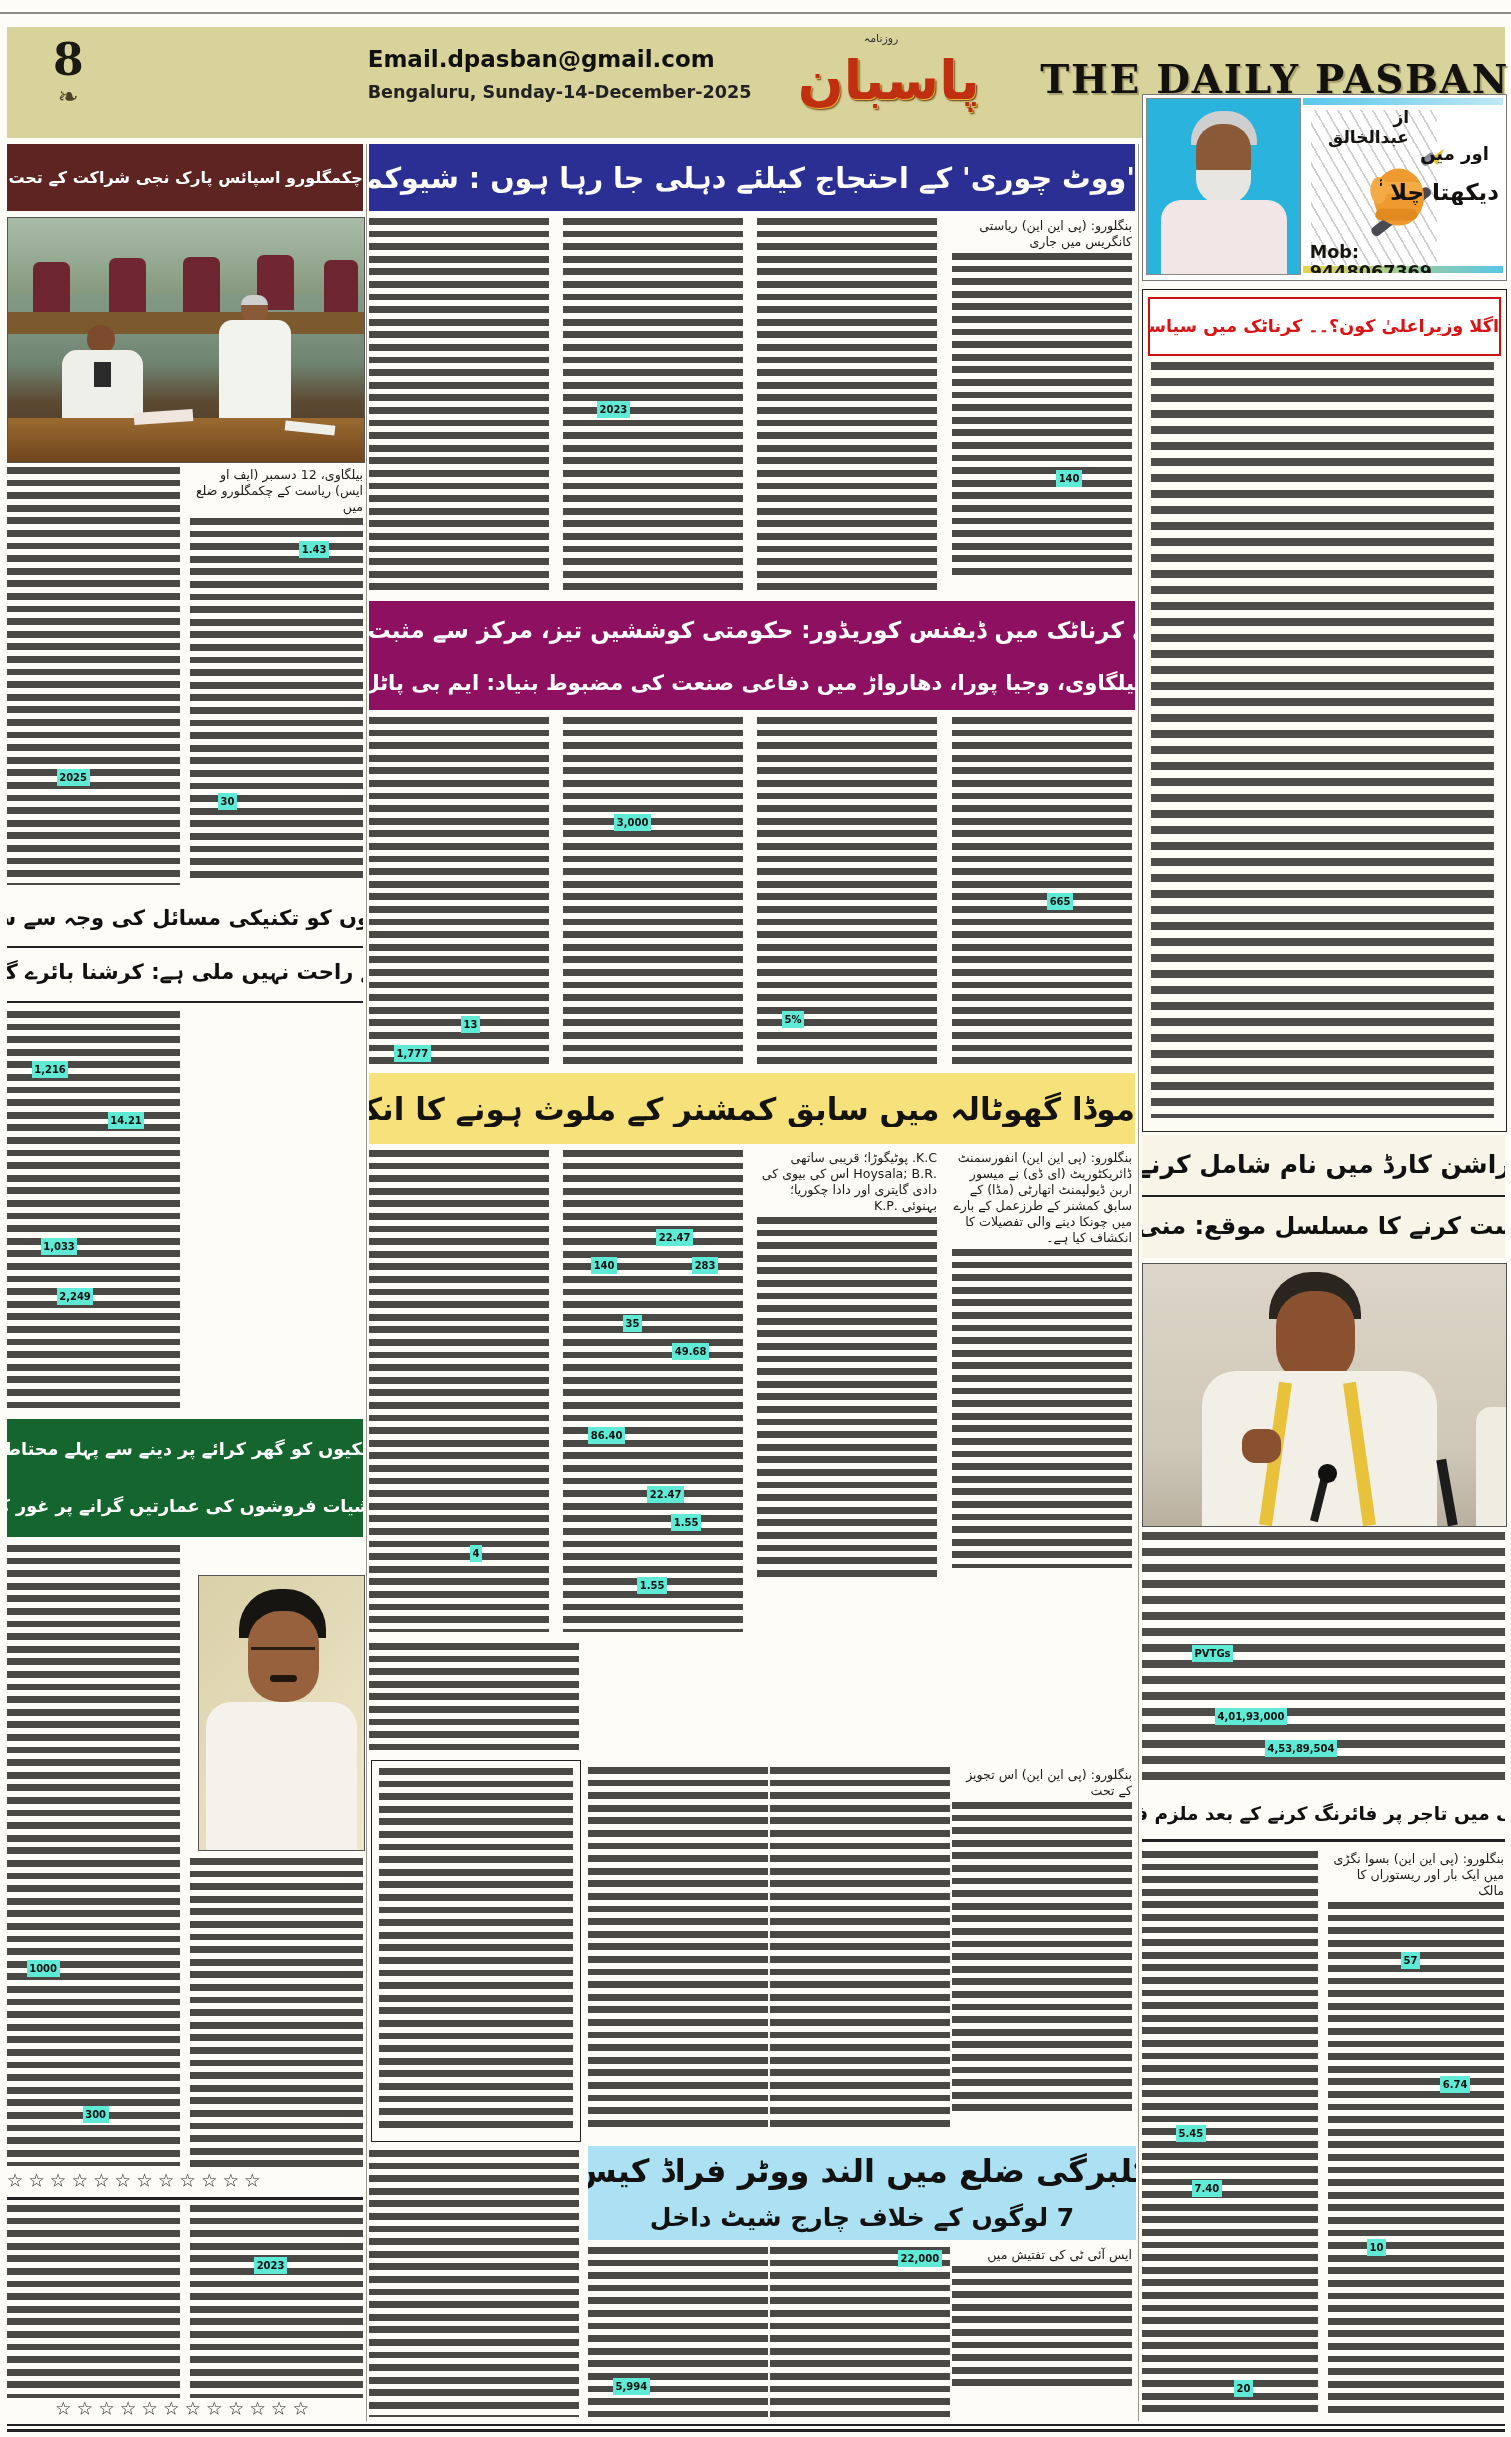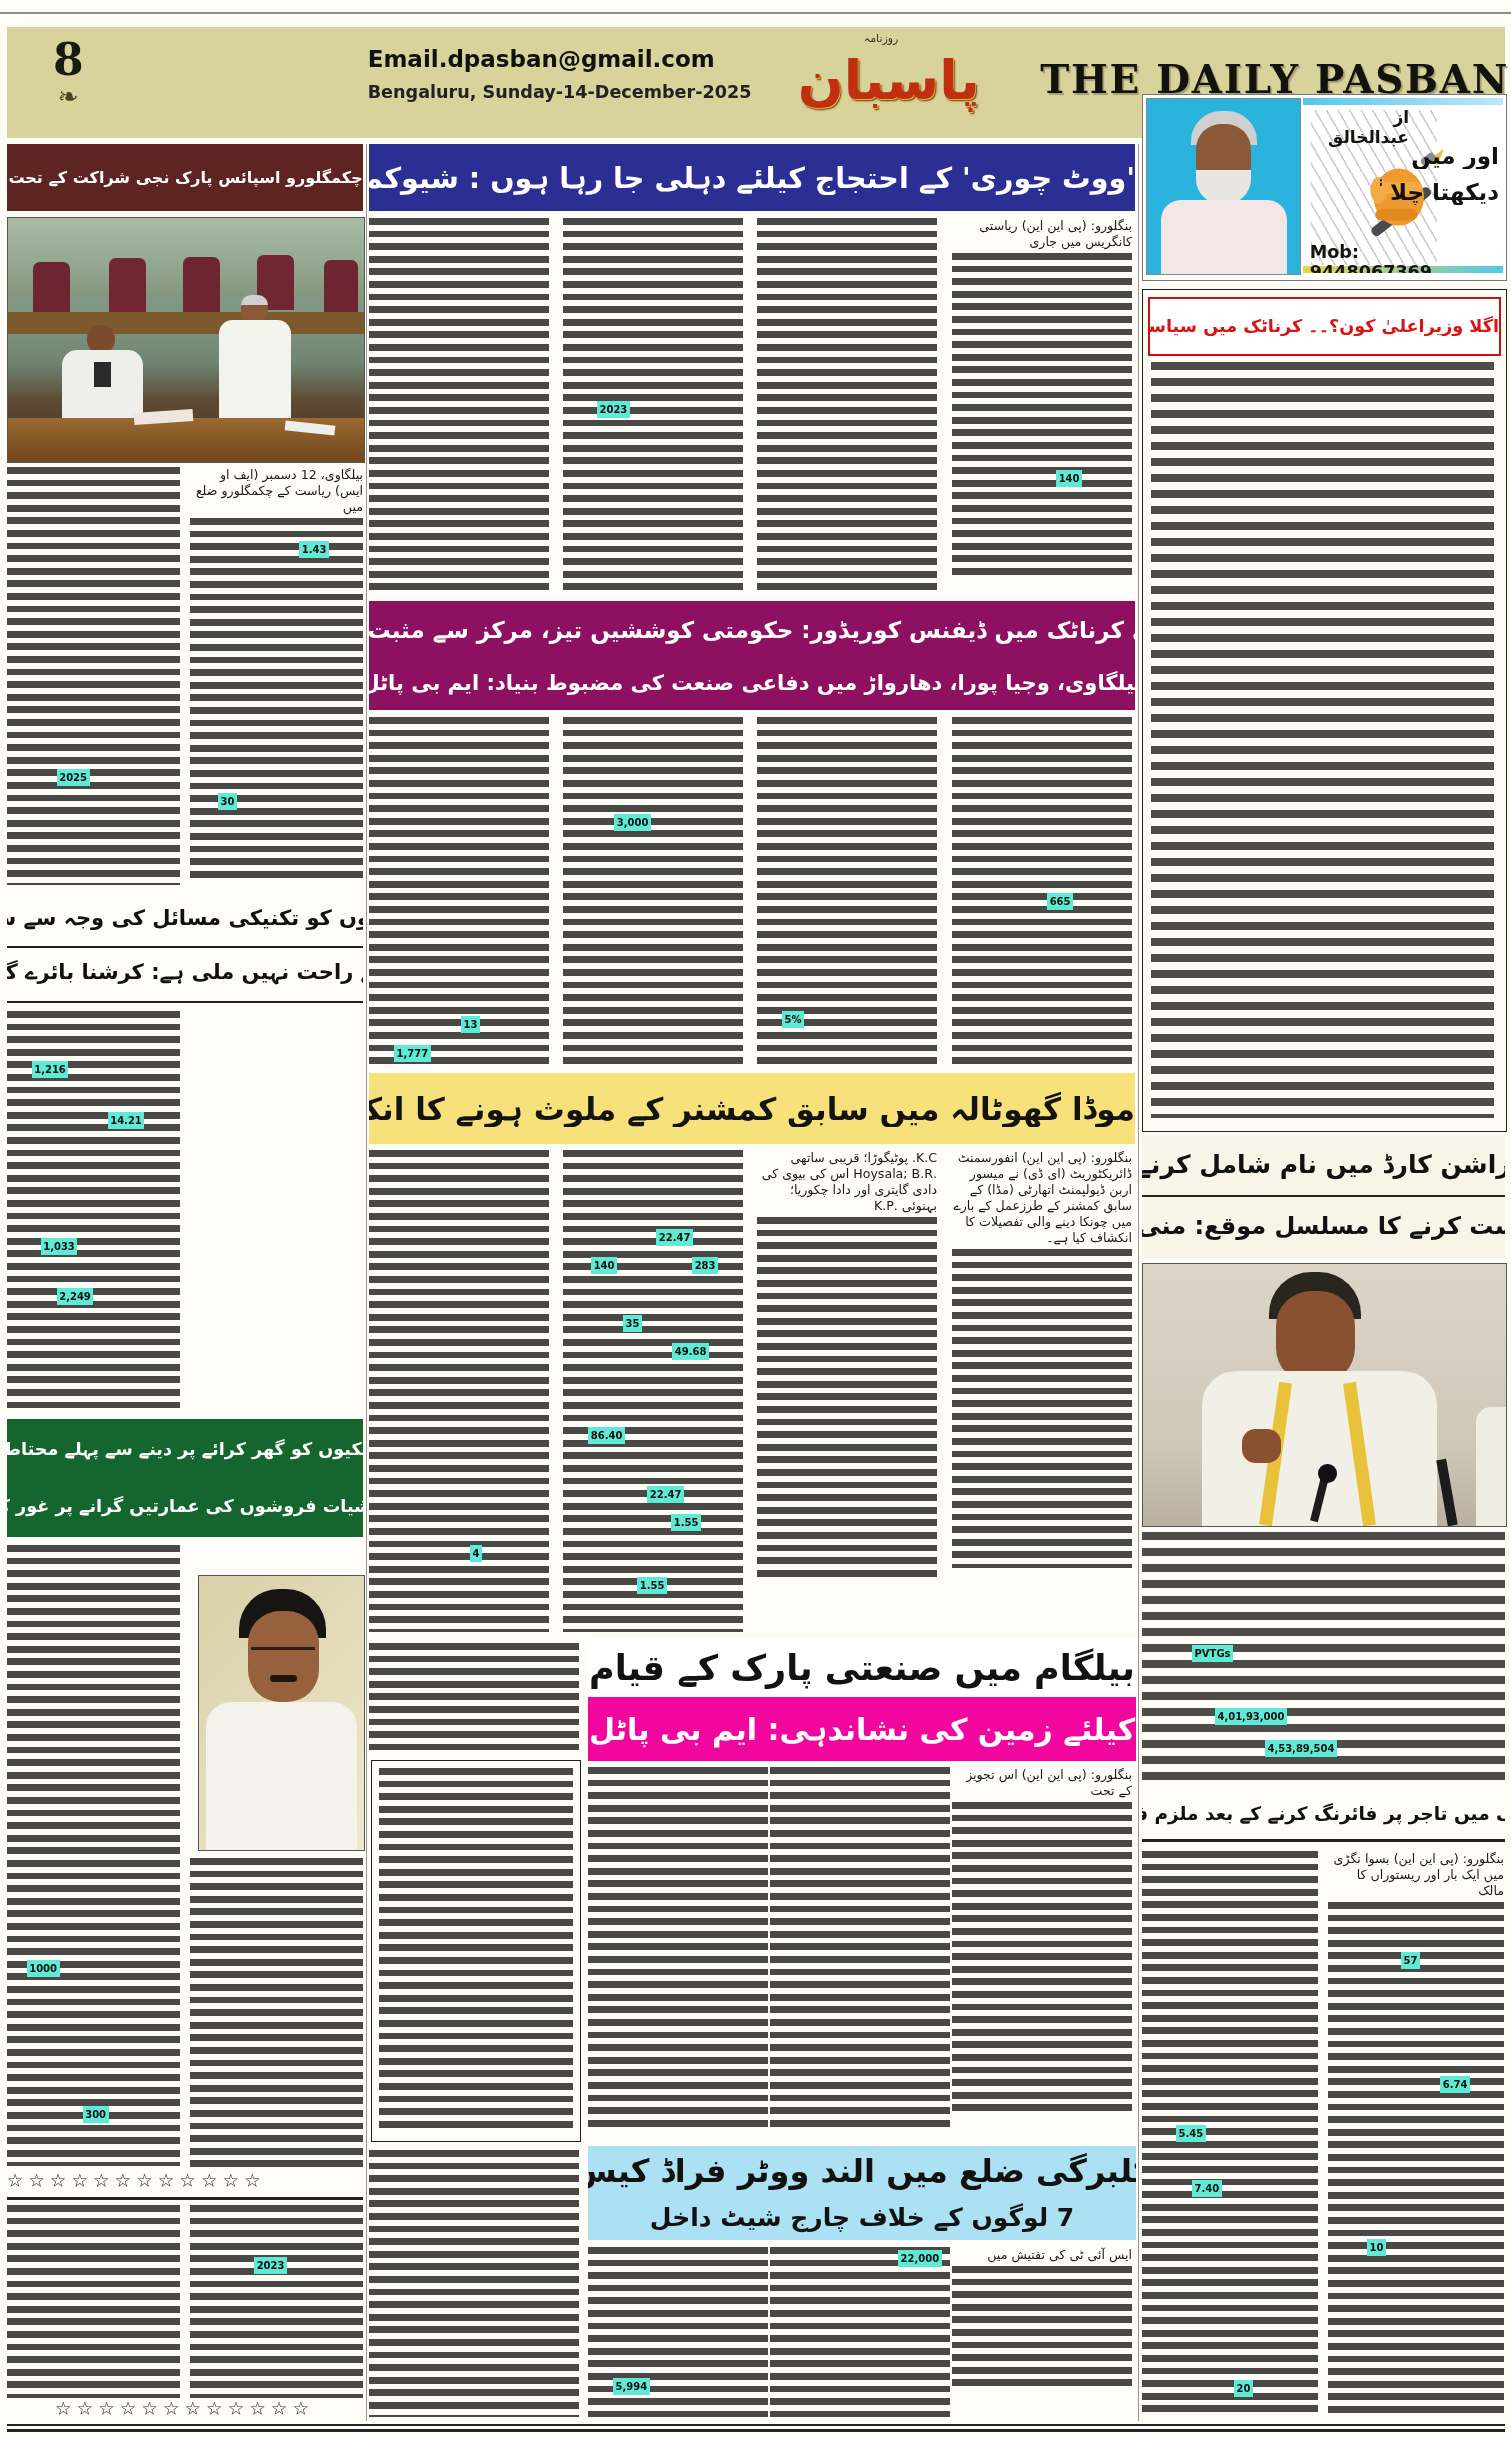--- a/index.html
+++ b/index.html
@@ -196,24 +196,20 @@
     <span class="fig" style="right:59px;top:336px;">22.47</span>
     <span class="fig" style="right:42px;top:364px;">1.55</span>
     <span class="fig" style="right:76px;top:427px;">1.55</span>
   </div>
   <div class="col" style="left:369px;top:1150px;width:180px;height:484px;">
     <div class="ftx" style="height:482px;"></div>
     <span class="fig" style="left:34px;top:76px;"></span>
     <span class="fig" style="left:101px;top:395px;">4</span>
   </div>
 
-  <div class="abs" style="left:588px;top:1638px;width:548px;height:123px;">
-    <div class="ctr urdu nowrap" style="height:59px;font-size:35px;font-weight:bold;color:#141210;background:#fff;">بیلگام میں صنعتی پارک کے قیام</div>
-    <div class="ctr urdu nowrap banner-text" style="height:64px;font-size:30px;background:#f2079e;">کیلئے زمین کی نشاندہی: ایم بی پاٹل</div>
-  </div>
 
   <div class="col urdu" style="left:952px;top:1767px;width:180px;height:366px;">
     <div class="urdu" style="font-size:12.6px;line-height:16px;color:#1c1a17;text-align:right;">بنگلورو: (پی این این) اس تجویز کے تحت</div>
     <div class="ftx" style="margin-top:3.4px;height:312px;"></div>
   </div>
   <div class="col" style="left:770px;top:1767px;width:180px;height:366px;">
       <div class="ftx" style="height:364px;"></div>
     </div>
   <div class="col" style="left:588px;top:1767px;width:180px;height:366px;">
       <div class="ftx" style="height:364px;"></div>
@@ -264,21 +260,21 @@
       <svg class="abs" style="left:47px;top:37px;" width="101" height="109" viewBox="0 0 120 130">
         <rect x="18" y="86" width="86" height="12" rx="5" transform="rotate(-38 60 92)" fill="#4a4a52"></rect>
         <polygon points="96,28 112,16 104,36" fill="#e8c23a"></polygon>
         <rect x="84" y="24" width="18" height="10" rx="4" transform="rotate(-38 93 29)" fill="#8a8a94"></rect>
         <ellipse cx="58" cy="74" rx="30" ry="34" fill="#ef9a2e"></ellipse>
         <rect x="30" y="56" width="56" height="14" rx="7" fill="#f4ab46"></rect>
         <rect x="30" y="72" width="56" height="14" rx="7" fill="#ef9a2e"></rect>
         <rect x="30" y="88" width="50" height="14" rx="7" fill="#e08a20"></rect>
         <ellipse cx="34" cy="66" rx="10" ry="16" fill="#f4ab46"></ellipse>
       </svg>
-      <div class="abs urdu nowrap" style="left:107px;top:45px;width:89px;text-align:right;font-size:23px;font-weight:bold;color:#141210;">اور میں</div>
+      <div class="abs urdu nowrap" style="left:107px;top:45px;width:89px;text-align:center;font-size:18px;font-weight:bold;color:#141210;">اور میں</div>
       <div class="abs urdu nowrap" style="left:77px;top:81px;width:119px;text-align:left;font-size:23px;font-weight:bold;color:#141210;">دیکھتا چلا گیا</div>
       <div class="abs" style="left:6.7px;top:144px;width:168px;font-size:17.6px;font-weight:bold;color:#16140f;">Mob: 9448067369</div>
     </div>
   </div>
 
   <div class="abs" style="left:1142px;top:289px;width:363px;height:841px;border:1.7px solid #222;background:#fdfcf4;">
     <div class="abs ctr" style="left:5px;top:6.7px;width:349px;height:55px;border:2.5px double #cc1111;background:#fff;">
       <span class="urdu nowrap" style="font-size:17.6px;font-weight:bold;color:#d81414;">اگلا وزیراعلیٰ کون؟۔۔ کرناٹک میں سیاسی ہلچل</span>
     </div>
     <div class="ftxL" style="position:absolute;left:8.4px;top:72px;width:343px;height:756px;"></div>

